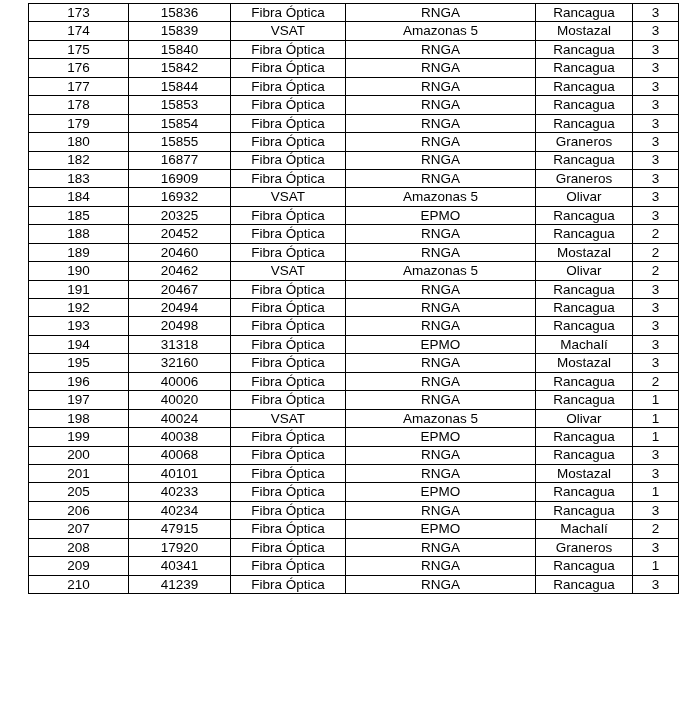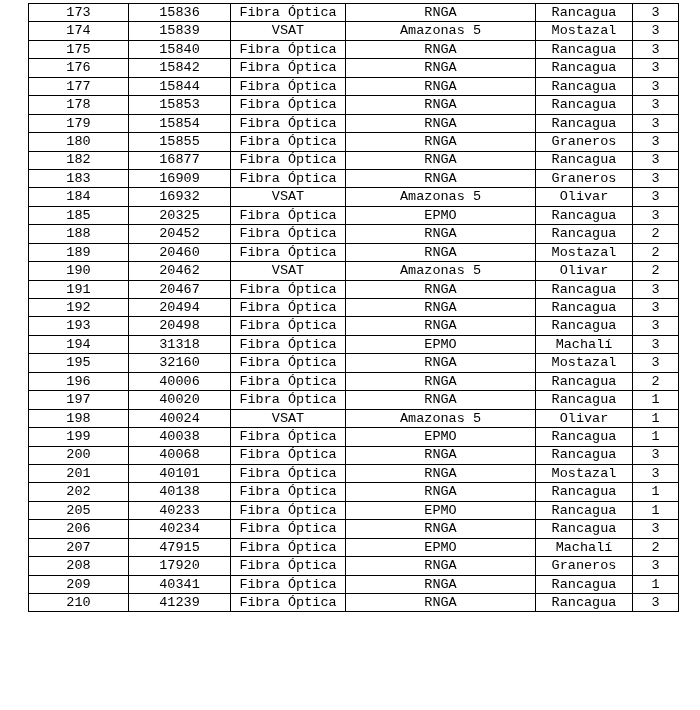--- a/index.html
+++ b/index.html
@@ -10,21 +10,20 @@
   body {
     width: 700px;
     height: 710px;
     overflow: hidden;
     font-family: "Liberation Sans", sans-serif;
   }
   .page {
     position: relative;
     width: 700px;
     height: 710px;
-    font-family: Liberation Mono, monospace;
   }
   table.data-table {
     position: absolute;
     left: 28px;
     top: 3px;
     border-collapse: collapse;
     table-layout: fixed;
     width: 650px;
   }
   table.data-table td {
@@ -262,28 +261,20 @@
         </tr>
         <tr>
           <td>201</td>
           <td>40101</td>
           <td>Fibra Óptica</td>
           <td>RNGA</td>
           <td>Mostazal</td>
           <td>3</td>
         </tr>
         <tr>
-          <td>202</td>
-          <td>40138</td>
-          <td>Fibra Óptica</td>
-          <td>RNGA</td>
-          <td>Rancagua</td>
-          <td>1</td>
-        </tr>
-        <tr>
           <td>205</td>
           <td>40233</td>
           <td>Fibra Óptica</td>
           <td>EPMO</td>
           <td>Rancagua</td>
           <td>1</td>
         </tr>
         <tr>
           <td>206</td>
           <td>40234</td>

